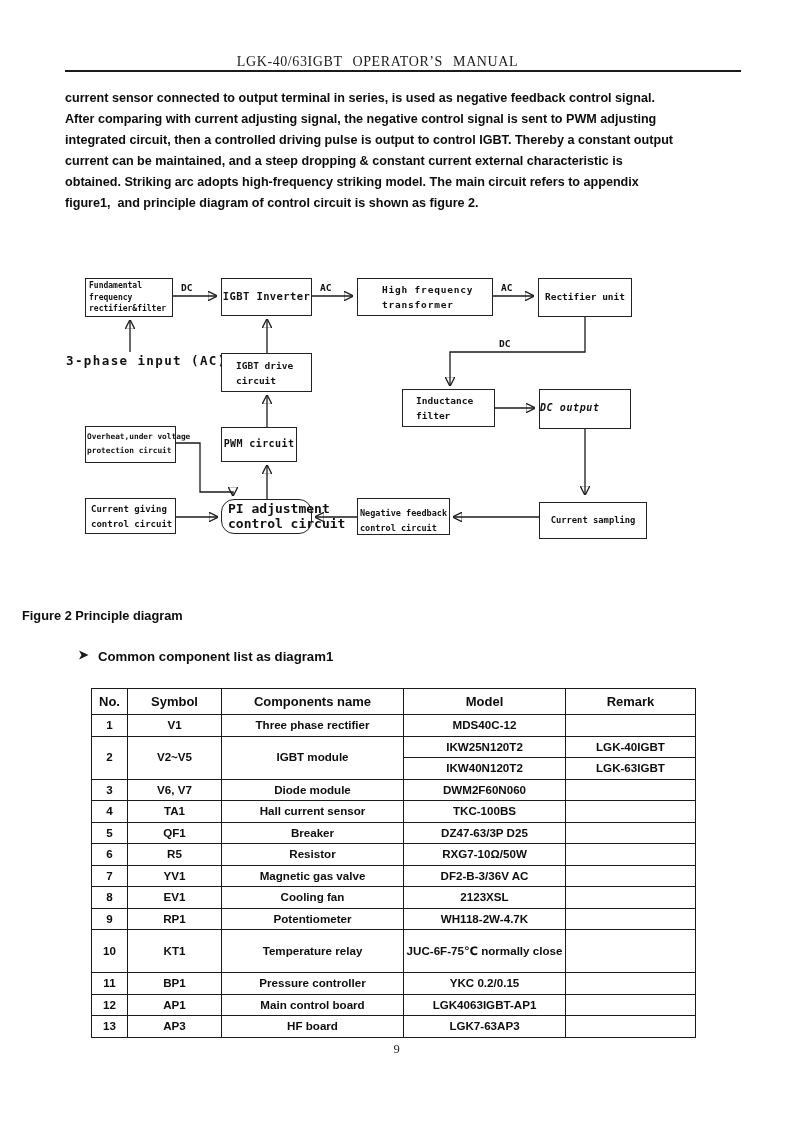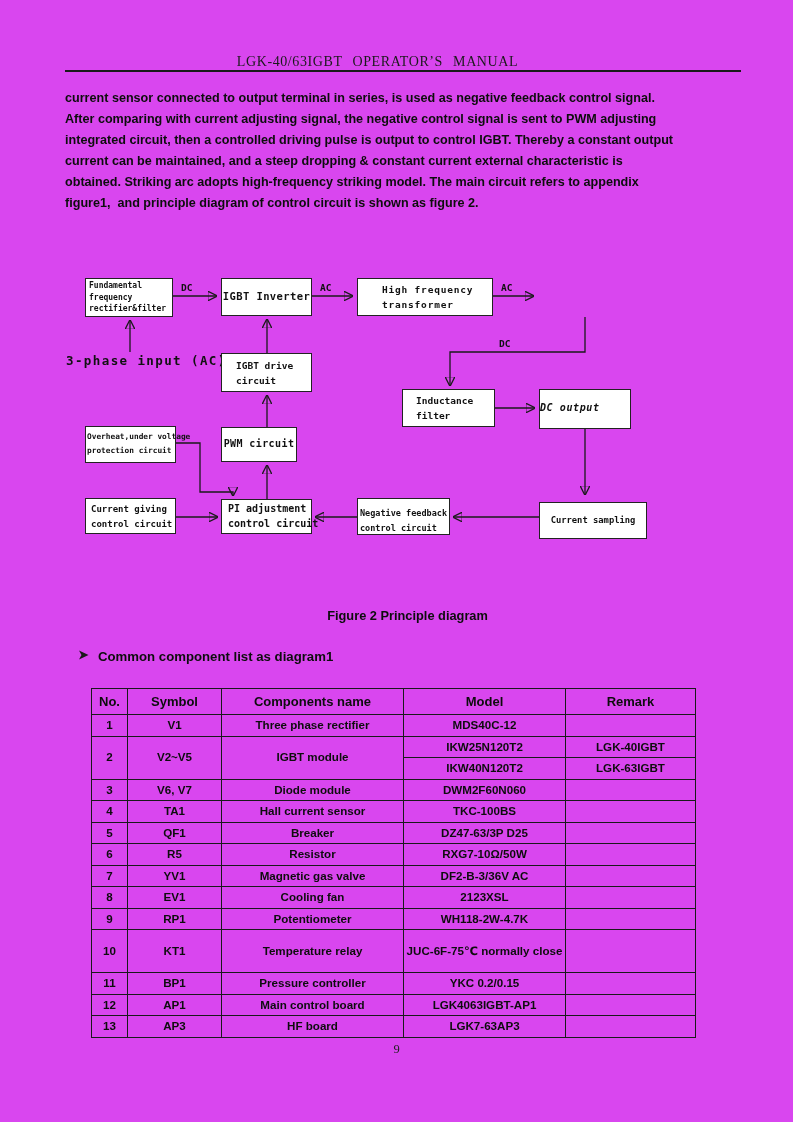--- a/index.html
+++ b/index.html
@@ -1,36 +1,36 @@
 <!DOCTYPE html>
 <html><head>
 <meta charset="utf-8">
 <style>
   html,body{margin:0;padding:0;background:#e8e8e8;}
-  .page{position:relative;width:793px;height:1122px;background:#d946ef;margin:0 auto;overflow:hidden;
+  .page{position:relative;width:793px;height:1122px;background:#ffffff;margin:0 auto;overflow:hidden;
         font-family:"Liberation Sans","DejaVu Sans",sans-serif;color:#111;}
   
   .doc-title{position:absolute;top:54px;left:0;right:38px;text-align:center;
              font-family:"Liberation Serif","DejaVu Serif",serif;font-size:14px;letter-spacing:.6px;
              word-spacing:6px;color:#1a1a1a;white-space:pre;}
   .header-rule{position:absolute;top:70px;left:65px;width:676px;height:2px;background:#1a1a1a;}
   
   .intro{position:absolute;top:88px;left:65px;width:700px;}
   .intro .pline{white-space:pre;font-weight:700;font-size:12.6px;line-height:20.9px;color:#0d0d0d;}
   
   .diagram{position:absolute;top:272px;left:0;width:793px;height:280px;}
   .dbox{position:absolute;border:1.4px solid #222;box-sizing:border-box;background:#fff;
         font-family:"DejaVu Sans Mono","Liberation Mono",monospace;font-weight:700;color:#111;}
   .dline{display:block;white-space:pre;}
   .dlabel{position:absolute;font-family:"DejaVu Sans Mono","Liberation Mono",monospace;
           font-weight:700;font-size:9.5px;color:#111;white-space:pre;}
   .connectors{position:absolute;inset:0;width:100%;height:100%;}
   .connectors path{stroke:#1a1a1a;stroke-width:1.3;fill:none;}
   
-  .fig-caption{position:absolute;top:608px;left:0;right:0;padding-left:22px;text-align:center;
+  .fig-caption{position:absolute;top:608px;left:0;right:0;padding-left:22px;
                font-weight:700;font-size:12.8px;color:#0d0d0d;}
   .bullet-line{position:absolute;top:649px;left:78px;font-weight:700;font-size:13.2px;color:#0d0d0d;
                display:flex;align-items:flex-start;}
   .bullet-line svg{margin-right:8px;}
   
   .comp-table{position:absolute;top:688px;left:91px;border-collapse:collapse;table-layout:fixed;
               width:604px;}
   .comp-table th,.comp-table td{border:1.4px solid #1a1a1a;text-align:center;vertical-align:middle;
               padding:0 2px;overflow:hidden;font-family:"Liberation Sans","DejaVu Sans",sans-serif;color:#0d0d0d;}
   .comp-table th{font-size:13px;font-weight:700;height:25px;}
@@ -89,20 +89,23 @@
 
     <div class="dbox" style="left:221px;top:6px;width:91px;height:38px;font-size:10.5px;line-height:35px;text-align:center;letter-spacing:.4px;">
       <span>IGBT Inverter</span>
     </div>
 
     <div class="dbox" style="left:357px;top:6px;width:136px;height:38px;font-size:9.5px;line-height:15px;padding:3px 0 0 24px;letter-spacing:.8px;">
       <span class="dline">High frequency</span>
       <span class="dline">transformer</span>
     </div>
 
+    <div class="dbox" style="left:538px;top:6px;width:94px;height:39px;font-size:9.5px;line-height:36px;text-align:center;">
+      <span>Rectifier unit</span>
+    </div>
 
     <div class="dlabel" style="left:181px;top:10px;">DC</div>
     <div class="dlabel" style="left:320px;top:10px;">AC</div>
     <div class="dlabel" style="left:501px;top:10px;">AC</div>
     <div class="dlabel" style="left:499px;top:66px;">DC</div>
 
     <div class="dlabel" style="left:66px;top:81px;font-size:12.5px;letter-spacing:1.4px;">3-phase input (AC)</div>
 
     <div class="dbox" style="left:221px;top:81px;width:91px;height:39px;font-size:9.5px;line-height:15px;padding:4px 12px 0 14px;">
       <span class="dline">IGBT drive</span>
@@ -125,21 +128,21 @@
 
     <div class="dbox" style="left:221px;top:155px;width:76px;height:35px;font-size:10px;line-height:32px;text-align:center;letter-spacing:.4px;">
       <span>PWM circuit</span>
     </div>
 
     <div class="dbox" style="left:85px;top:226px;width:91px;height:36px;font-size:9px;line-height:14.5px;padding:3px 0 0 5px;">
       <span class="dline">Current giving</span>
       <span class="dline">control circuit</span>
     </div>
 
-    <div class="dbox" style="left:221px;top:227px;width:91px;height:35px;font-size:10px;line-height:14.5px;padding:2px 0 11px 6px;">
+    <div class="dbox" style="left:221px;top:227px;width:91px;height:35px;font-size:13px;line-height:14.5px;padding:2px 0 11px 6px;border-radius:13px;">
       <span class="dline">PI adjustment</span>
       <span class="dline">control circuit</span>
     </div>
 
     <div class="dbox" style="left:357px;top:226px;width:93px;height:37px;font-size:8.5px;line-height:14.5px;padding:7px 0 0 2px;">
       <span class="dline">Negative feedback</span>
       <span class="dline">control circuit</span>
     </div>
 
     <div class="dbox" style="left:539px;top:230px;width:108px;height:37px;font-size:8.8px;line-height:34px;text-align:center;">

